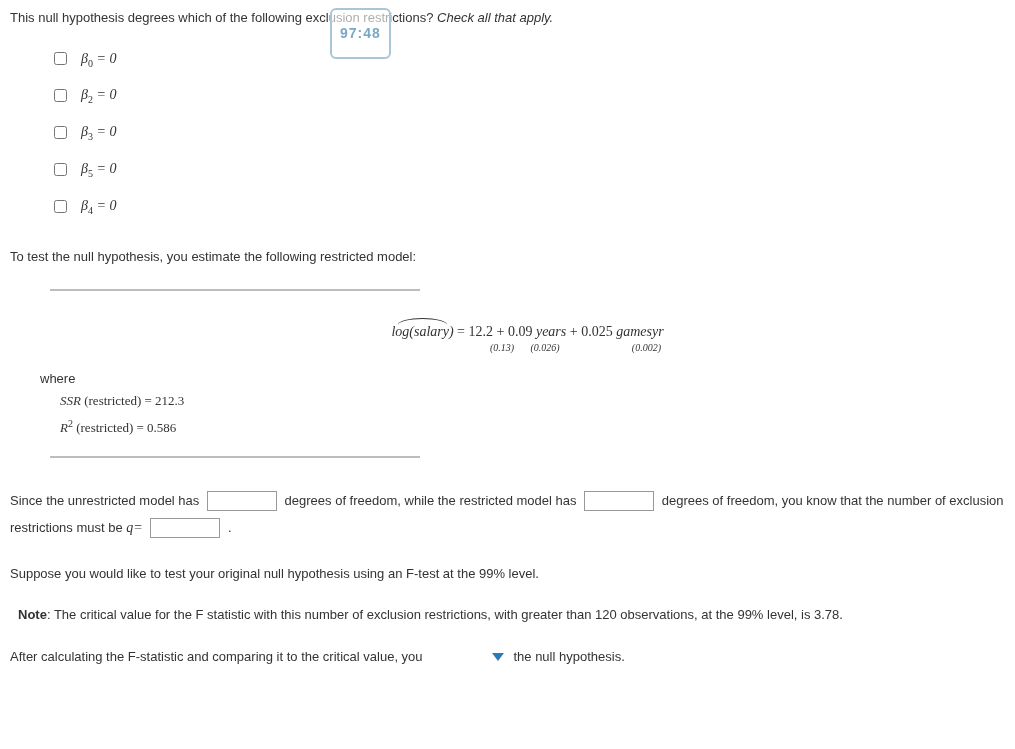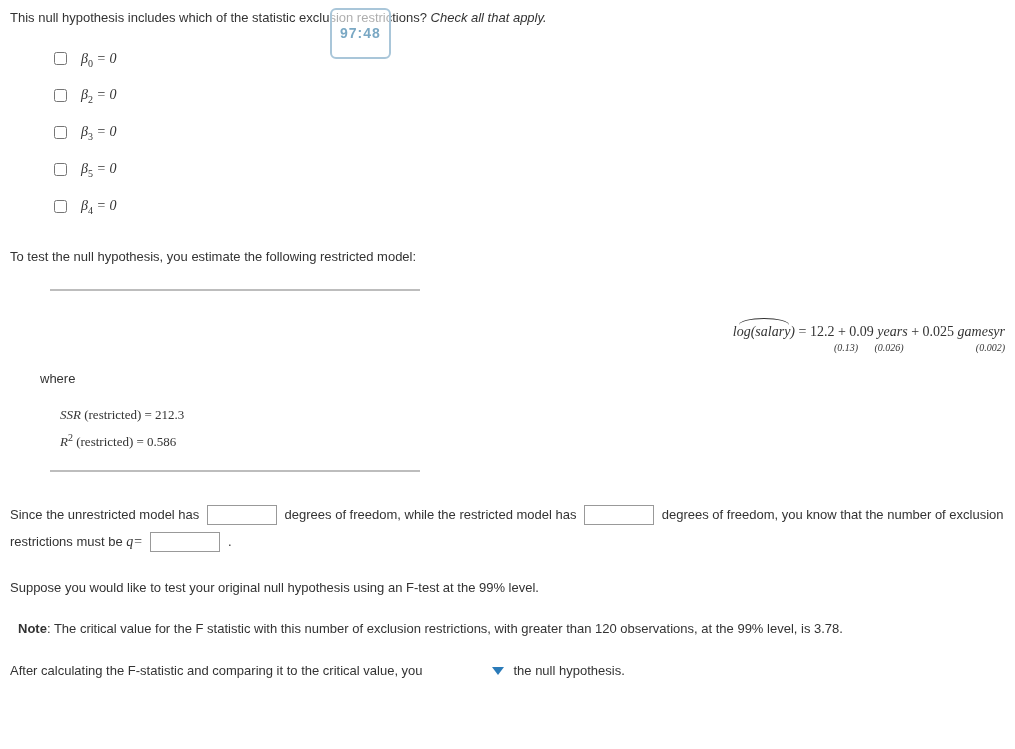--- a/index.html
+++ b/index.html
@@ -55,21 +55,21 @@
     margin: 14px 0 14px 40px;
   }
   .equation-block {
     margin-left: 40px;
     margin-top: 30px;
     margin-bottom: 14px;
   }
   .eqwrap {
     display: flex;
     flex-direction: column;
-    align-items: flex-end;
+    align-items: center;
   }
   .hat {
     position: relative;
     display: inline-block;
   }
   .hat::before {
     content: "";
     position: absolute;
     top: -3px;
     left: 10%;
@@ -87,21 +87,20 @@
     font-family: "Times New Roman", Times, serif;
     font-size: 10px;
     font-style: italic;
     margin-top: -2px;
     padding-left: 96px;
     letter-spacing: 0px;
   }
   .se-row span { display:inline-block; }
   .where-block {
     margin-left: 30px;
-    margin-bottom: 14px;
   }
   .ssr-block {
     margin-left: 50px;
     margin-bottom: 14px;
     line-height: 2;
   }
   .ssr-line {
     font-family: "Times New Roman", Times, serif;
     font-size: 13px;
   }
@@ -146,21 +145,21 @@
   .rel { position: relative; }
   b.note { font-weight: bold; padding-left: 8px; }
 </style>
 </head>
 <body>
 
 <div class="rel">
   <div class="timer-badge">97:48</div>
 
   <div class="question-text">
-    <span>This null hypothesis includes which of the statistic exclusion restrictions? </span><span class="instruction">Check all that apply.</span>
+    <span>This null hypothesis degrees which of the following exclusion restrictions? </span><span class="instruction">Check all that apply.</span>
   </div>
 </div>
 
 <div class="checkbox-group">
   <div class="checkbox-row">
     <input type="checkbox" style="">
     <span class="math">β<span class="sub">0</span> = 0</span>
   </div>
   <div class="checkbox-row">
     <input type="checkbox" style="">

